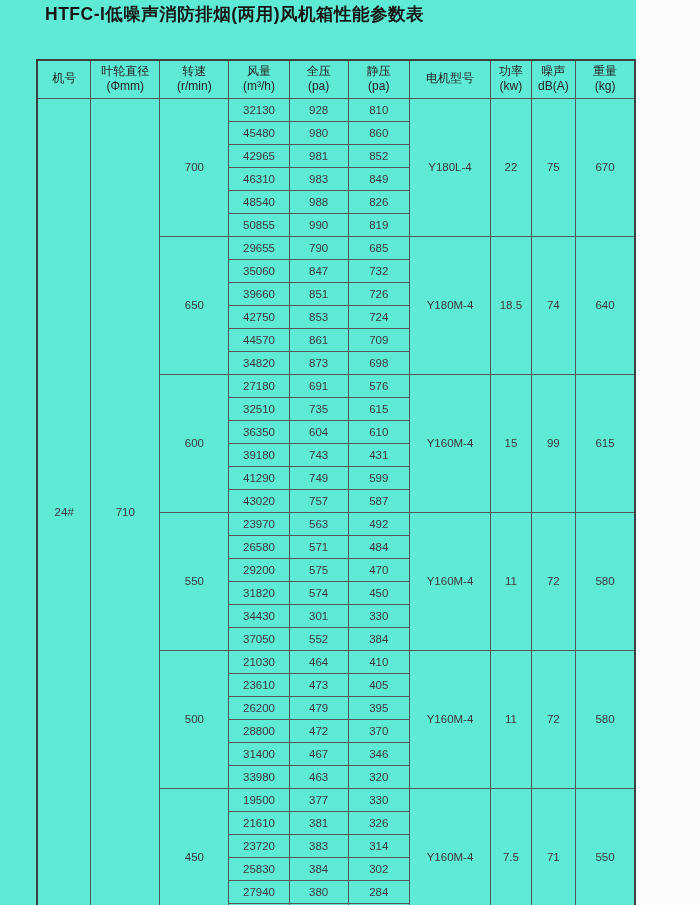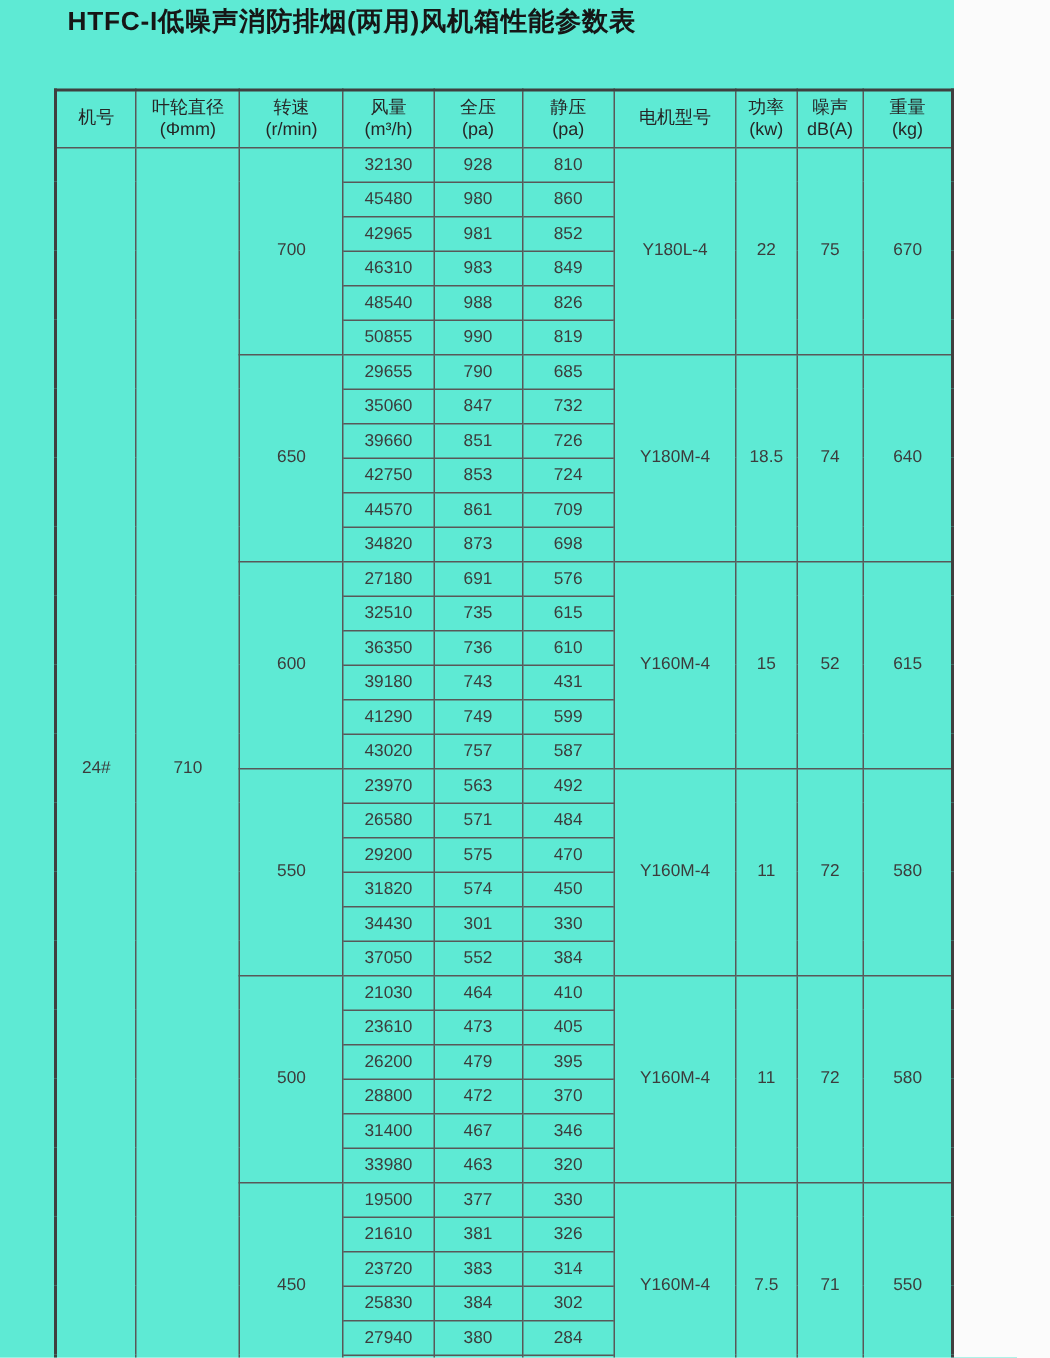--- a/index.html
+++ b/index.html
@@ -180,31 +180,31 @@
           <td>873</td>
           <td>698</td>
         </tr>
         <tr>
           <td rowspan="6">600</td>
           <td>27180</td>
           <td>691</td>
           <td>576</td>
           <td rowspan="6">Y160M-4</td>
           <td rowspan="6">15</td>
-          <td rowspan="6">52</td>
+          <td rowspan="6">99</td>
           <td rowspan="6">615</td>
         </tr>
         <tr>
           <td>32510</td>
           <td>735</td>
           <td>615</td>
         </tr>
         <tr>
           <td>36350</td>
-          <td>736</td>
+          <td>604</td>
           <td>610</td>
         </tr>
         <tr>
           <td>39180</td>
           <td>743</td>
           <td>431</td>
         </tr>
         <tr>
           <td>41290</td>
           <td>749</td>

